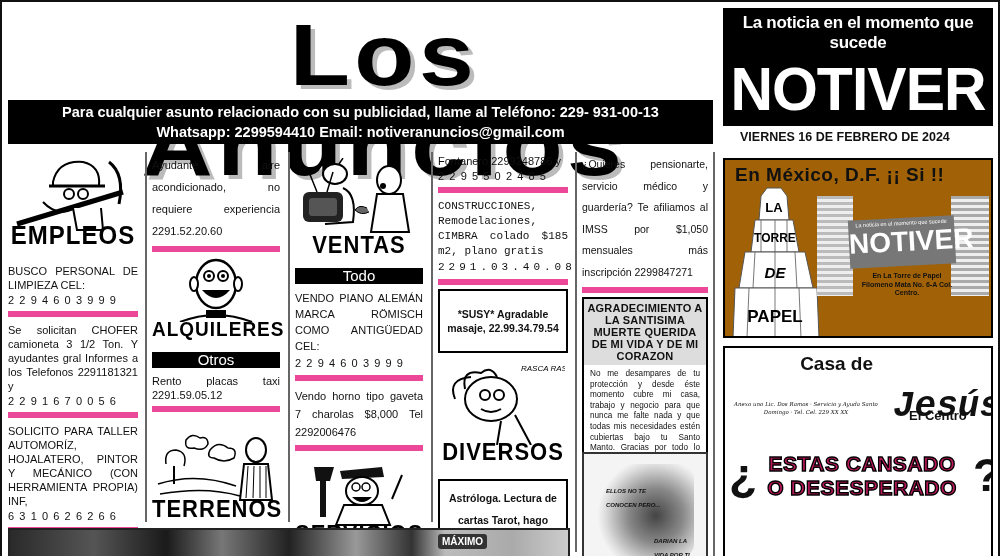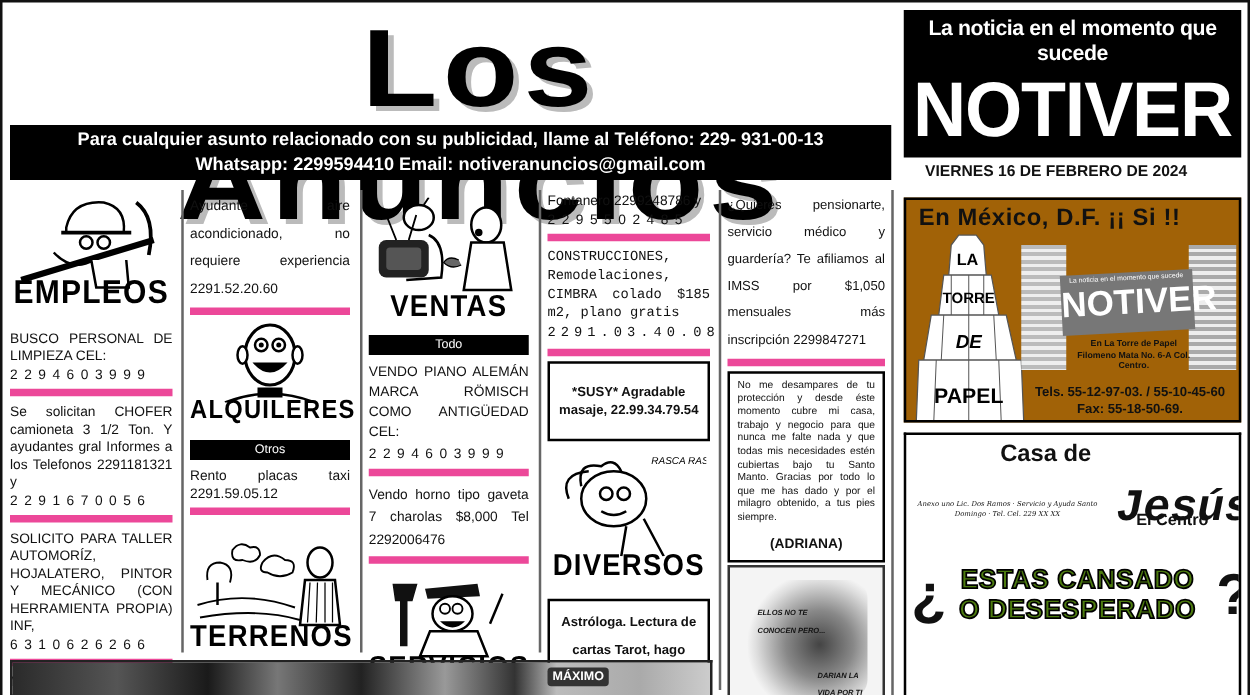--- a/index.html
+++ b/index.html
@@ -20,21 +20,21 @@
   .notiver-logo { font-size: 62px; font-weight: 900; line-height: 72px; letter-spacing: -1px; transform: scaleX(0.95); }
   .date-line { position: absolute; left: 740px; top: 130px; font-size: 12.5px; font-weight: bold; }
 
   
   .col { position: absolute; top: 152px; font-size: 11px; line-height: 14px; }
   .col-div { position: absolute; top: 152px; width: 2px; background: #666; }
   .ad { text-align: justify; padding: 2px 0 4px; border-bottom: 6px solid #ec4899; margin-bottom: 4px; }
   .ad.spaced { line-height: 22px; }
   .phone-spaced { letter-spacing: 5.2px; display: block; text-align: left; }
   .ad .phone-spaced { margin-top: 1px; }
-  .band { background: #000; color: #fff; text-align: center; font-size: 10px; line-height: 16px; margin: 4px 0; }
+  .band { background: #000; color: #fff; text-align: center; font-size: 15px; line-height: 16px; margin: 4px 0; }
 
   .section-art { position: relative; text-align: center; }
   .section-title { font-family: "Liberation Sans", sans-serif; font-weight: 900; font-size: 24px; letter-spacing: 1px; color: #000; transform: scaleY(1.1); }
   .cartoon { display: block; margin: 0 auto; }
 
   .box-ad { border: 2px solid #000; text-align: center; font-weight: bold; padding: 16px 2px; }
   .gray-box { border: 2px solid #000; }
   .gray-box .gb-head { background: #ddd; font-weight: 900; font-size: 11px; line-height: 12px; text-align: center; padding: 3px 2px; letter-spacing: 0.2px; }
   .gray-box .gb-body { font-size: 8.2px; line-height: 10.6px; padding: 4px 6px 0; text-align: justify; }
   .gray-box .gb-sign { font-weight: bold; font-size: 11px; text-align: center; padding: 8px 0 6px; }
@@ -196,20 +196,21 @@
   </div>
   <div class="box-ad" style="font-size:10.5px;line-height:22px;margin-top:8px;padding:6px 4px;">
     <div>Astróloga. Lectura de cartas Tarot, hago regresar al ser amado, Mis trabajos son garantizados.</div>
 
   </div>
 </div>
 
 <div class="col" style="left:582px;width:126px;">
   <div class="ad spaced" style="line-height:21.5px;font-size:10.5px;">¿Quieres pensionarte, servicio médico y guardería? Te afiliamos al IMSS por $1,050 mensuales más inscripción 2299847271</div>
   <div class="gray-box">
+    <div class="gb-head">AGRADECIMIENTO A LA SANTISIMA MUERTE QUERIDA DE MI VIDA Y DE MI CORAZON</div>
     <div class="gb-body">No me desampares de tu protección y desde éste momento cubre mi casa, trabajo y negocio para que nunca me falte nada y que todas mis necesidades estén cubiertas bajo tu Santo Manto. Gracias por todo lo que me has dado y por el milagro obtenido, a tus pies siempre.</div>
     <div class="gb-sign">(ADRIANA)</div>
   </div>
   <div style="position:absolute;left:0;top:300px;width:126px;height:110px;border:2px solid #333;background:#f4f4f4;">
     <div style="position:absolute;left:14px;top:10px;width:96px;height:94px;background:radial-gradient(circle at 60% 55%, #444 0%, #888 35%, #ddd 65%, #f4f4f4 75%);border-radius:14px;"></div>
     <div style="position:absolute;left:22px;top:30px;font-size:6px;font-weight:bold;font-style:italic;width:60px;">ELLOS NO TE CONOCEN PERO...</div>
     <div style="position:absolute;left:70px;top:80px;font-size:6px;font-weight:bold;font-style:italic;width:46px;">DARIAN LA VIDA POR TI</div>
   </div>
 </div>
 
@@ -226,36 +227,32 @@
     <text x="44" y="92" text-anchor="middle" font-size="15" font-weight="bold" font-style="italic" font-family="Liberation Sans, sans-serif">DE</text>
     <text x="44" y="136" text-anchor="middle" font-size="17" font-weight="bold" font-family="Liberation Sans, sans-serif">PAPEL</text>
   </svg>
   <div style="position:absolute;left:92px;top:36px;width:36px;height:100px;background:repeating-linear-gradient(180deg,#bbb 0 3px,#eee 3px 6px);"></div>
   <div style="position:absolute;left:226px;top:36px;width:38px;height:100px;background:repeating-linear-gradient(180deg,#aaa 0 3px,#eee 3px 6px);"></div>
   <div style="position:absolute;left:124px;top:58px;width:106px;height:48px;background:#777;color:#fff;text-align:center;transform:rotate(-3deg);">
     <div style="font-size:5.5px;padding-top:2px;">La noticia en el momento que sucede</div>
     <div style="font-size:28px;font-weight:900;line-height:32px;">NOTIVER</div>
   </div>
   <div style="position:absolute;left:136px;top:112px;width:92px;font-size:7px;font-weight:bold;text-align:center;line-height:8.5px;">En La Torre de Papel Filomeno Mata No. 6-A Col. Centro.</div>
-  <div style="position:absolute;left:92px;top:148px;width:174px;font-size:10.5px;font-weight:bold;text-align:center;line-height:13px;">
-    <div>Tels. 55-12-97-03. / 55-10-45-60</div>
-    <div>Fax: 55-18-50-69.</div>
-  </div>
 </div>
 
 <div class="rehab-ad">
   <div style="position:absolute;left:6px;top:6px;width:142px;text-align:right;font-size:19px;font-weight:bold;line-height:20px;">
     <div>Casa de</div>
   </div>
   <div style="position:absolute;left:6px;top:52px;width:150px;font-size:5.5px;line-height:8px;font-family:'DejaVu Serif',serif;font-style:italic;text-align:center;">Anexo uno Lic. Dos Ramos · Servicio y Ayuda Santo Domingo · Tel. Cel. 229 XX XX</div>
   <div style="position:absolute;left:168px;top:8px;font-family:Liberation Mono, monospace;font-size:36px;font-weight:bold;font-style:italic;line-height:46px;margin-top:28px;">Jesús</div>
   <div style="position:absolute;left:184px;top:60px;font-size:13px;font-weight:bold;">El Centro</div>
   <div style="position:absolute;left:4px;top:104px;font-size:46px;font-weight:bold;line-height:46px;">¿</div>
   <div style="position:absolute;left:248px;top:104px;font-size:46px;font-weight:bold;line-height:46px;">?</div>
-  <div style="position:absolute;left:28px;top:104px;width:218px;text-align:center;font-size:21px;font-weight:900;line-height:24px;color:#4d7c0f;-webkit-text-stroke:1.4px #000;letter-spacing:0.5px;">
+  <div style="position:absolute;left:28px;top:104px;width:218px;text-align:center;font-size:21px;font-weight:900;line-height:24px;color:#be185d;-webkit-text-stroke:1.4px #000;letter-spacing:0.5px;">
     <div>ESTAS CANSADO</div>
     <div>O DESESPERADO</div>
   </div>
 </div>
 
 <div class="bottom-strip">
   <div style="position:absolute;left:428px;top:4px;background:#333;color:#fff;font-size:10px;font-weight:bold;padding:2px 4px;border-radius:3px;">MÁXIMO</div>
 </div>
 
 </body></html>

